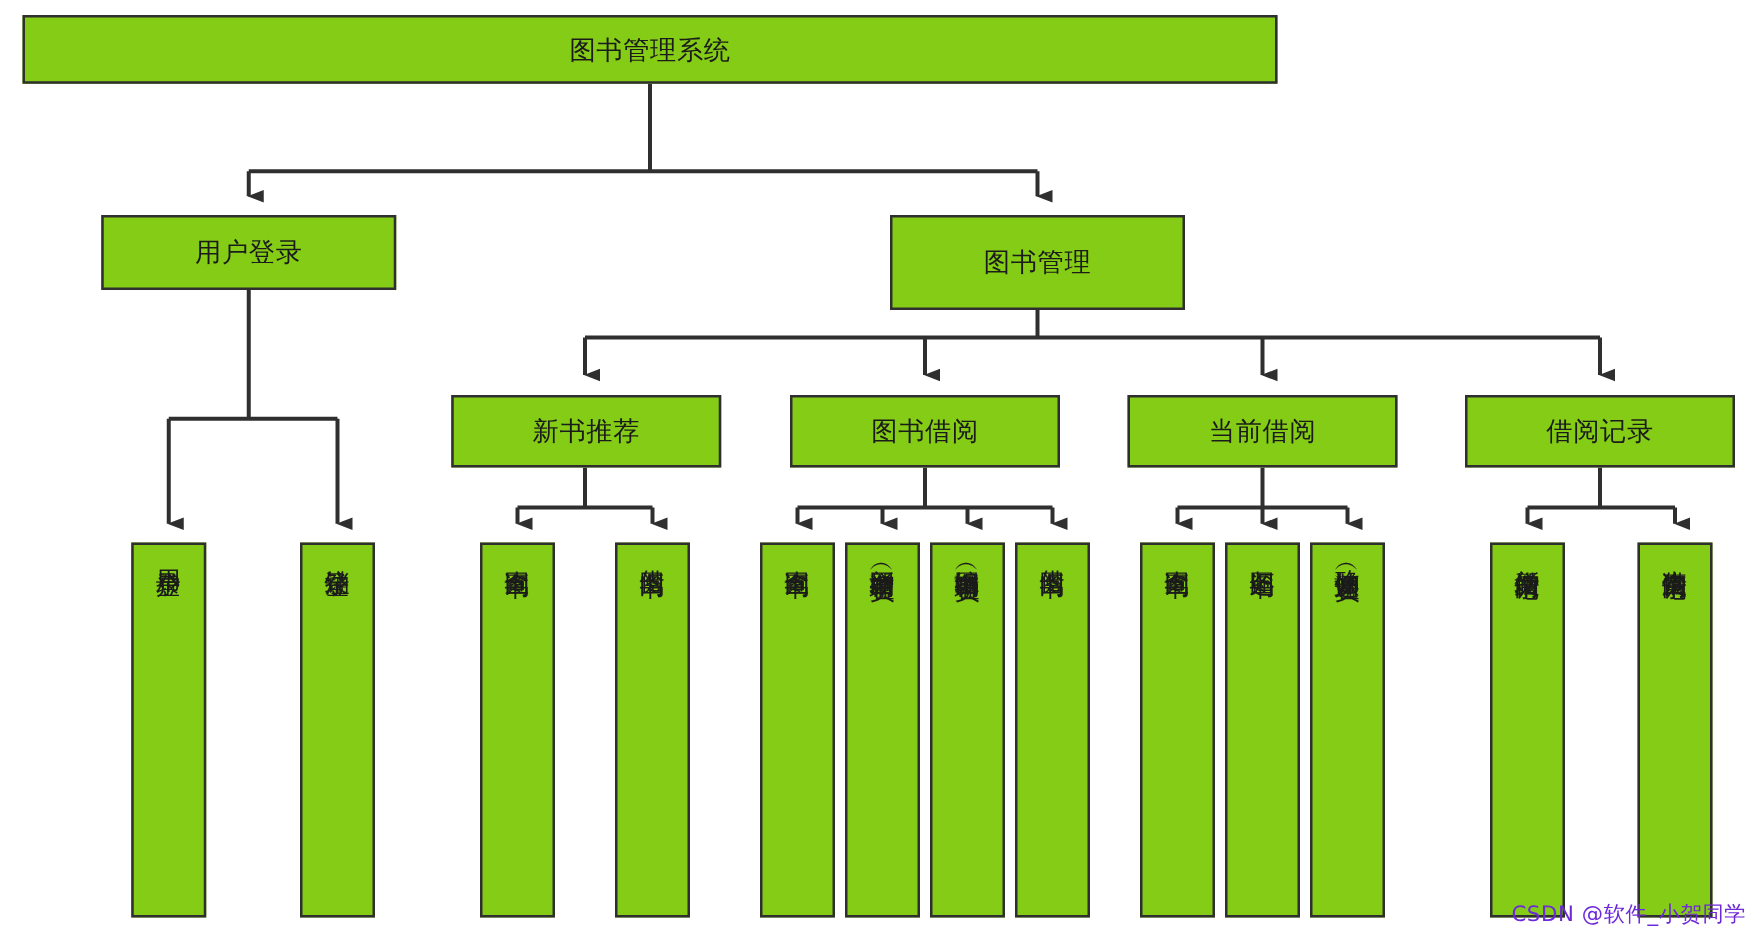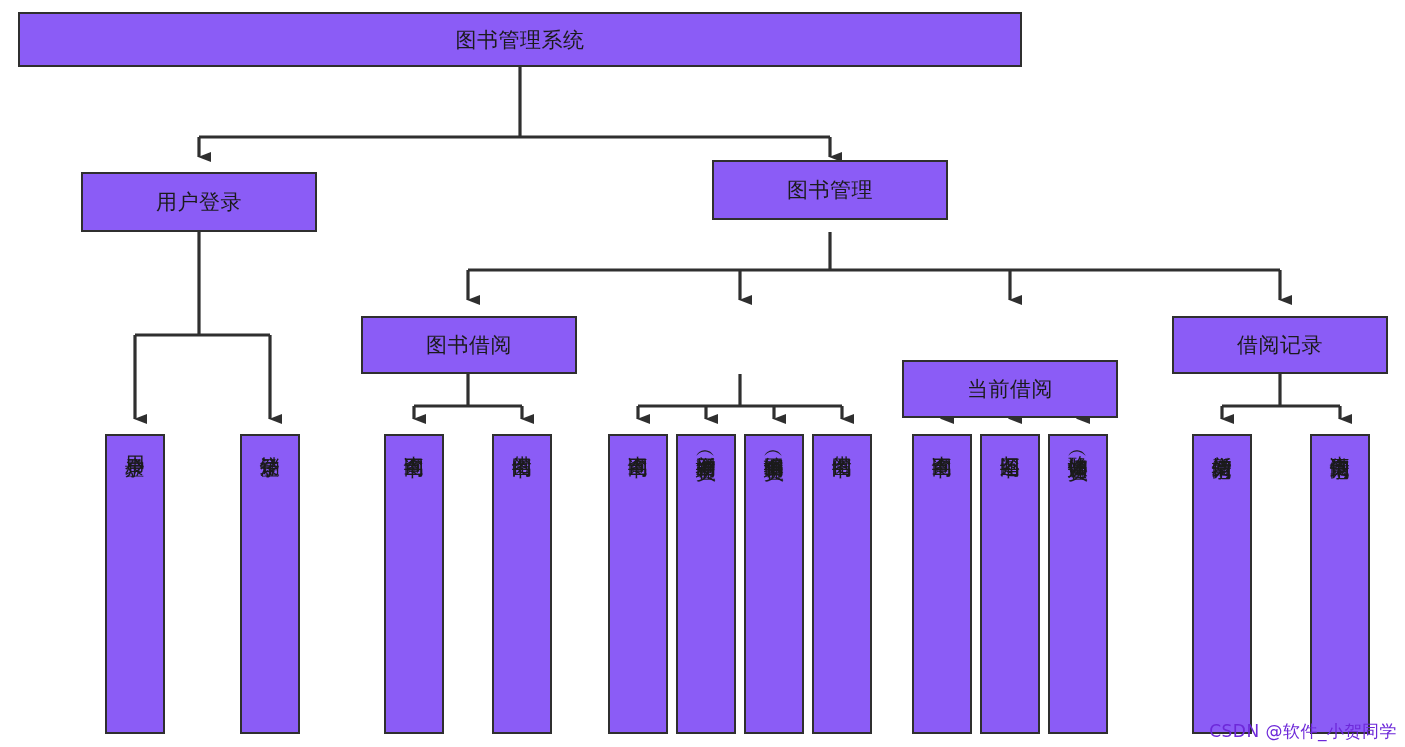--- a/index.html
+++ b/index.html
@@ -21,21 +21,21 @@
     position: absolute;
     left: 0;
     top: 0;
     width: 1405px;
     height: 747px;
   }
   .node {
     position: absolute;
     box-sizing: border-box;
     border: 2px solid #2f2f2f;
-    background: #8b5cf6;
+    background: #84cc16;
     display: flex;
     align-items: center;
     justify-content: center;
     color: #1b1b1b;
   }
   .node.h {
     font-size: 21px;
     letter-spacing: 0.5px;
   }
   .node.leaf {
@@ -118,28 +118,31 @@
     </g>
   </svg>
 
   <div class="node h" style="left:18px; top:12px; width:1004px; height:55px;">
     <span>图书管理系统</span>
   </div>
 
   <div class="node h" style="left:81px; top:172px; width:236px; height:60px;">
     <span>用户登录</span>
   </div>
-  <div class="node h" style="left:712px; top:160px; width:236px; height:60px;text-align:right;">
+  <div class="node h" style="left:712px; top:172px; width:236px; height:76px;text-align:right;">
     <span>图书管理</span>
   </div>
 
   <div class="node h" style="left:361px; top:316px; width:216px; height:58px;">
+    <span>新书推荐</span>
+  </div>
+  <div class="node h" style="left:632px; top:316px; width:216px; height:58px;">
     <span>图书借阅</span>
   </div>
-  <div class="node h" style="left:902px; top:316px; width:216px; height:58px;margin-top:44px;">
+  <div class="node h" style="left:902px; top:316px; width:216px; height:58px;">
     <span>当前借阅</span>
   </div>
   <div class="node h" style="left:1172px; top:316px; width:216px; height:58px;justify-content:center;">
     <span>借阅记录</span>
   </div>
 
   <div class="node leaf" style="left:105px; top:434px; width:60px; height:300px;">
     <span class="vtext">用户登录</span>
   </div>
   <div class="node leaf" style="left:240px; top:434px; width:60px; height:300px;">

